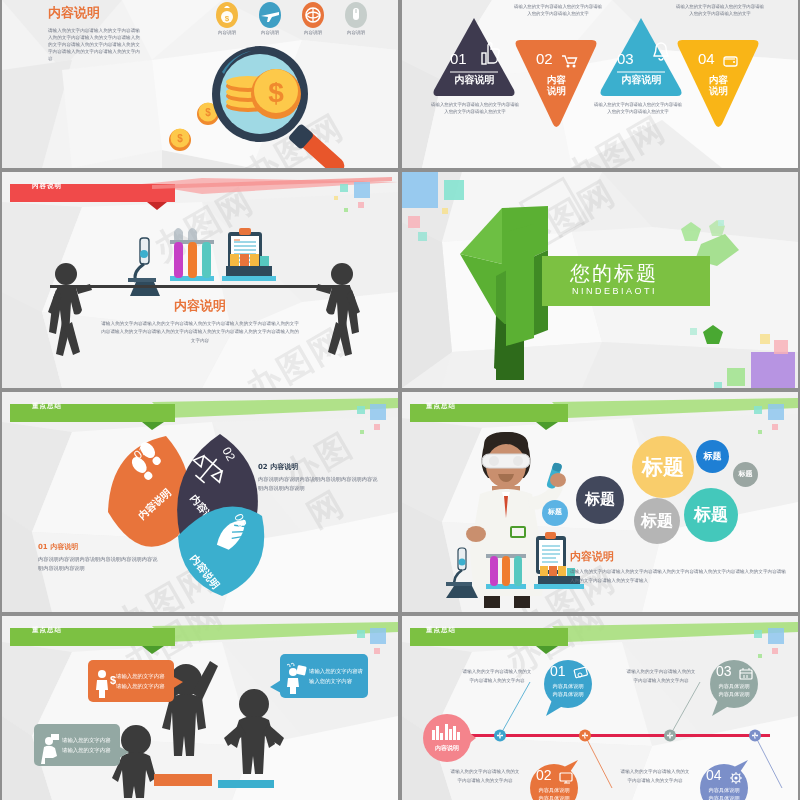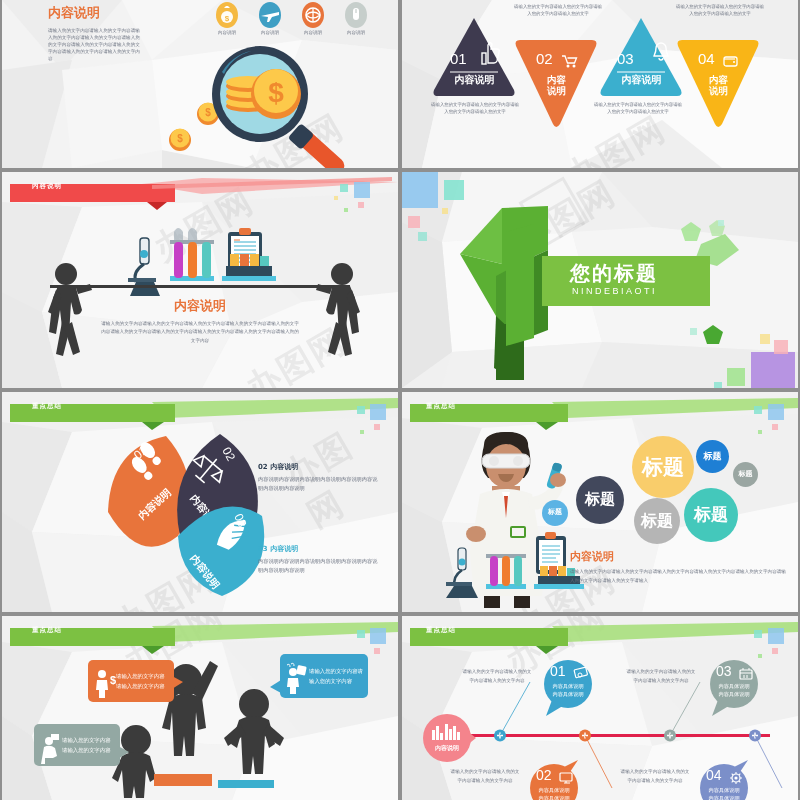--- a/index.html
+++ b/index.html
@@ -320,21 +320,21 @@
       <polygon points="36,110 62,134 62,56 36,70" fill="#4c9c2c"></polygon>
       <polygon points="62,56 88,44 88,124 62,134" fill="#3f8a24"></polygon>
       <polygon points="36,110 62,134 48,170 34,162" fill="#2e6b1b"></polygon>
       <rect x="36" y="118" width="28" height="56" fill="#2e6b1b"></rect>
     </svg>
     <svg width="36" height="130" style="position:absolute;left:104px;top:46px;">
       <polygon points="0,14 28,6 28,120 0,128" fill="#5bb033"></polygon>
     </svg>
 
     <div style="position:absolute;left:140px;top:84px;width:168px;height:50px;background:#7cc142;"></div>
-    <div class="cn" style="position:absolute;left:168px;top:88px;color:#fff;font-size:20px;font-weight:bold;letter-spacing:2px;">您的标题</div>
+    <div class="cn" style="position:absolute;left:168px;top:88px;color:#fff;font-size:20px;font-weight:normal;letter-spacing:2px;">您的标题</div>
     <div style="position:absolute;left:170px;top:114px;color:#fff;font-size:9px;letter-spacing:2.5px;">NINDEBIAOTI</div>
   </div>
 
   <div class="slide" style="left:2px;top:392px;width:396px;height:220px;">
     <div class="poly">
       <svg width="396" height="220" viewBox="0 0 396 220">
         <rect width="396" height="220" fill="#f0f0f0"></rect>
         <polygon points="0,30 70,40 30,140 0,120" fill="#e9e9e9"></polygon>
         <polygon points="70,40 210,30 240,150 30,140" fill="#f8f8f8"></polygon>
         <polygon points="210,30 396,25 396,120 300,140" fill="#f1f1f1"></polygon>
@@ -390,26 +390,26 @@
         <path d="M84 112 Q128 66 168 92 Q180 150 128 172 Q86 156 84 112 Z" fill="#3bafce"></path>
         <g transform="translate(116,104) rotate(-16)" fill="#fff">
           <path d="M2 18 q12 -22 34 -16 q-6 18 -24 24 z"></path>
           <path d="M24 4 l14 6 M20 10 l16 4 M18 16 l18 2" stroke="#3bafce" stroke-width="1.4"></path>
         </g>
         <text x="140" y="92" fill="#fff" font-size="12" transform="rotate(65 140 92)" font-family="Liberation Sans, sans-serif">03</text>
         <text x="96" y="134" fill="#fff" font-size="10" font-weight="bold" transform="rotate(52 96 134)" font-family="DejaVu Sans, sans-serif">内容说明</text>
       </g>
     </svg>
 
+    <div style="position:absolute;left:36px;top:150px;width:120px;">
+      <div class="cn" style="color:#e8743b;font-size:7px;font-weight:bold;">01 内容说明</div>
+      <div class="cn body-t" style="font-size:5.2px;margin-top:3px;line-height:1.8;">内容说明内容说明内容说明内容说明内容说明内容说明内容说明内容说明</div>
+    </div>
     <div style="position:absolute;left:256px;top:70px;width:124px;">
       <div class="cn" style="color:#2f3f52;font-size:7px;font-weight:bold;">02 内容说明</div>
-      <div class="cn body-t" style="font-size:5.2px;margin-top:3px;line-height:1.8;">内容说明内容说明内容说明内容说明内容说明内容说明内容说明内容说明</div>
-    </div>
-    <div style="position:absolute;left:256px;top:152px;width:124px;">
-      <div class="cn" style="color:#3bafce;font-size:7px;font-weight:bold;">03 内容说明</div>
       <div class="cn body-t" style="font-size:5.2px;margin-top:3px;line-height:1.8;">内容说明内容说明内容说明内容说明内容说明内容说明内容说明内容说明</div>
     </div>
   </div>
 
   <div class="slide" style="left:402px;top:392px;width:396px;height:220px;">
     <div class="poly">
       <svg width="396" height="220" viewBox="0 0 396 220">
         <rect width="396" height="220" fill="#f1f1f1"></rect>
         <polygon points="0,26 80,36 40,130 0,110" fill="#eaeaea"></polygon>
         <polygon points="80,36 230,26 260,140 40,130" fill="#f8f8f8"></polygon>

